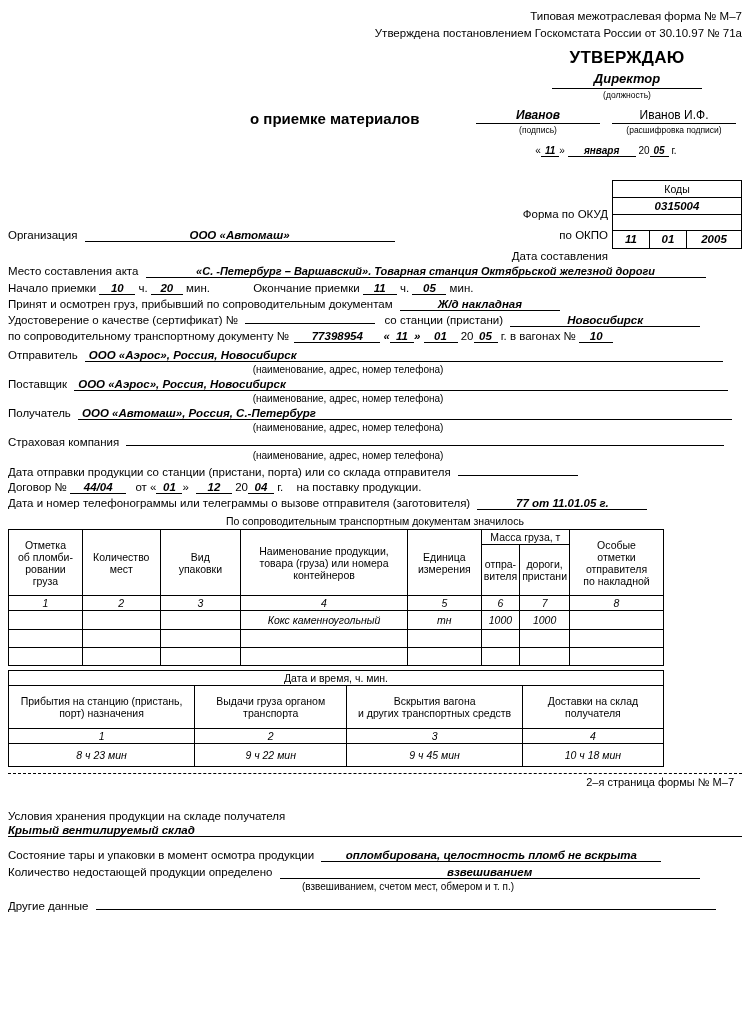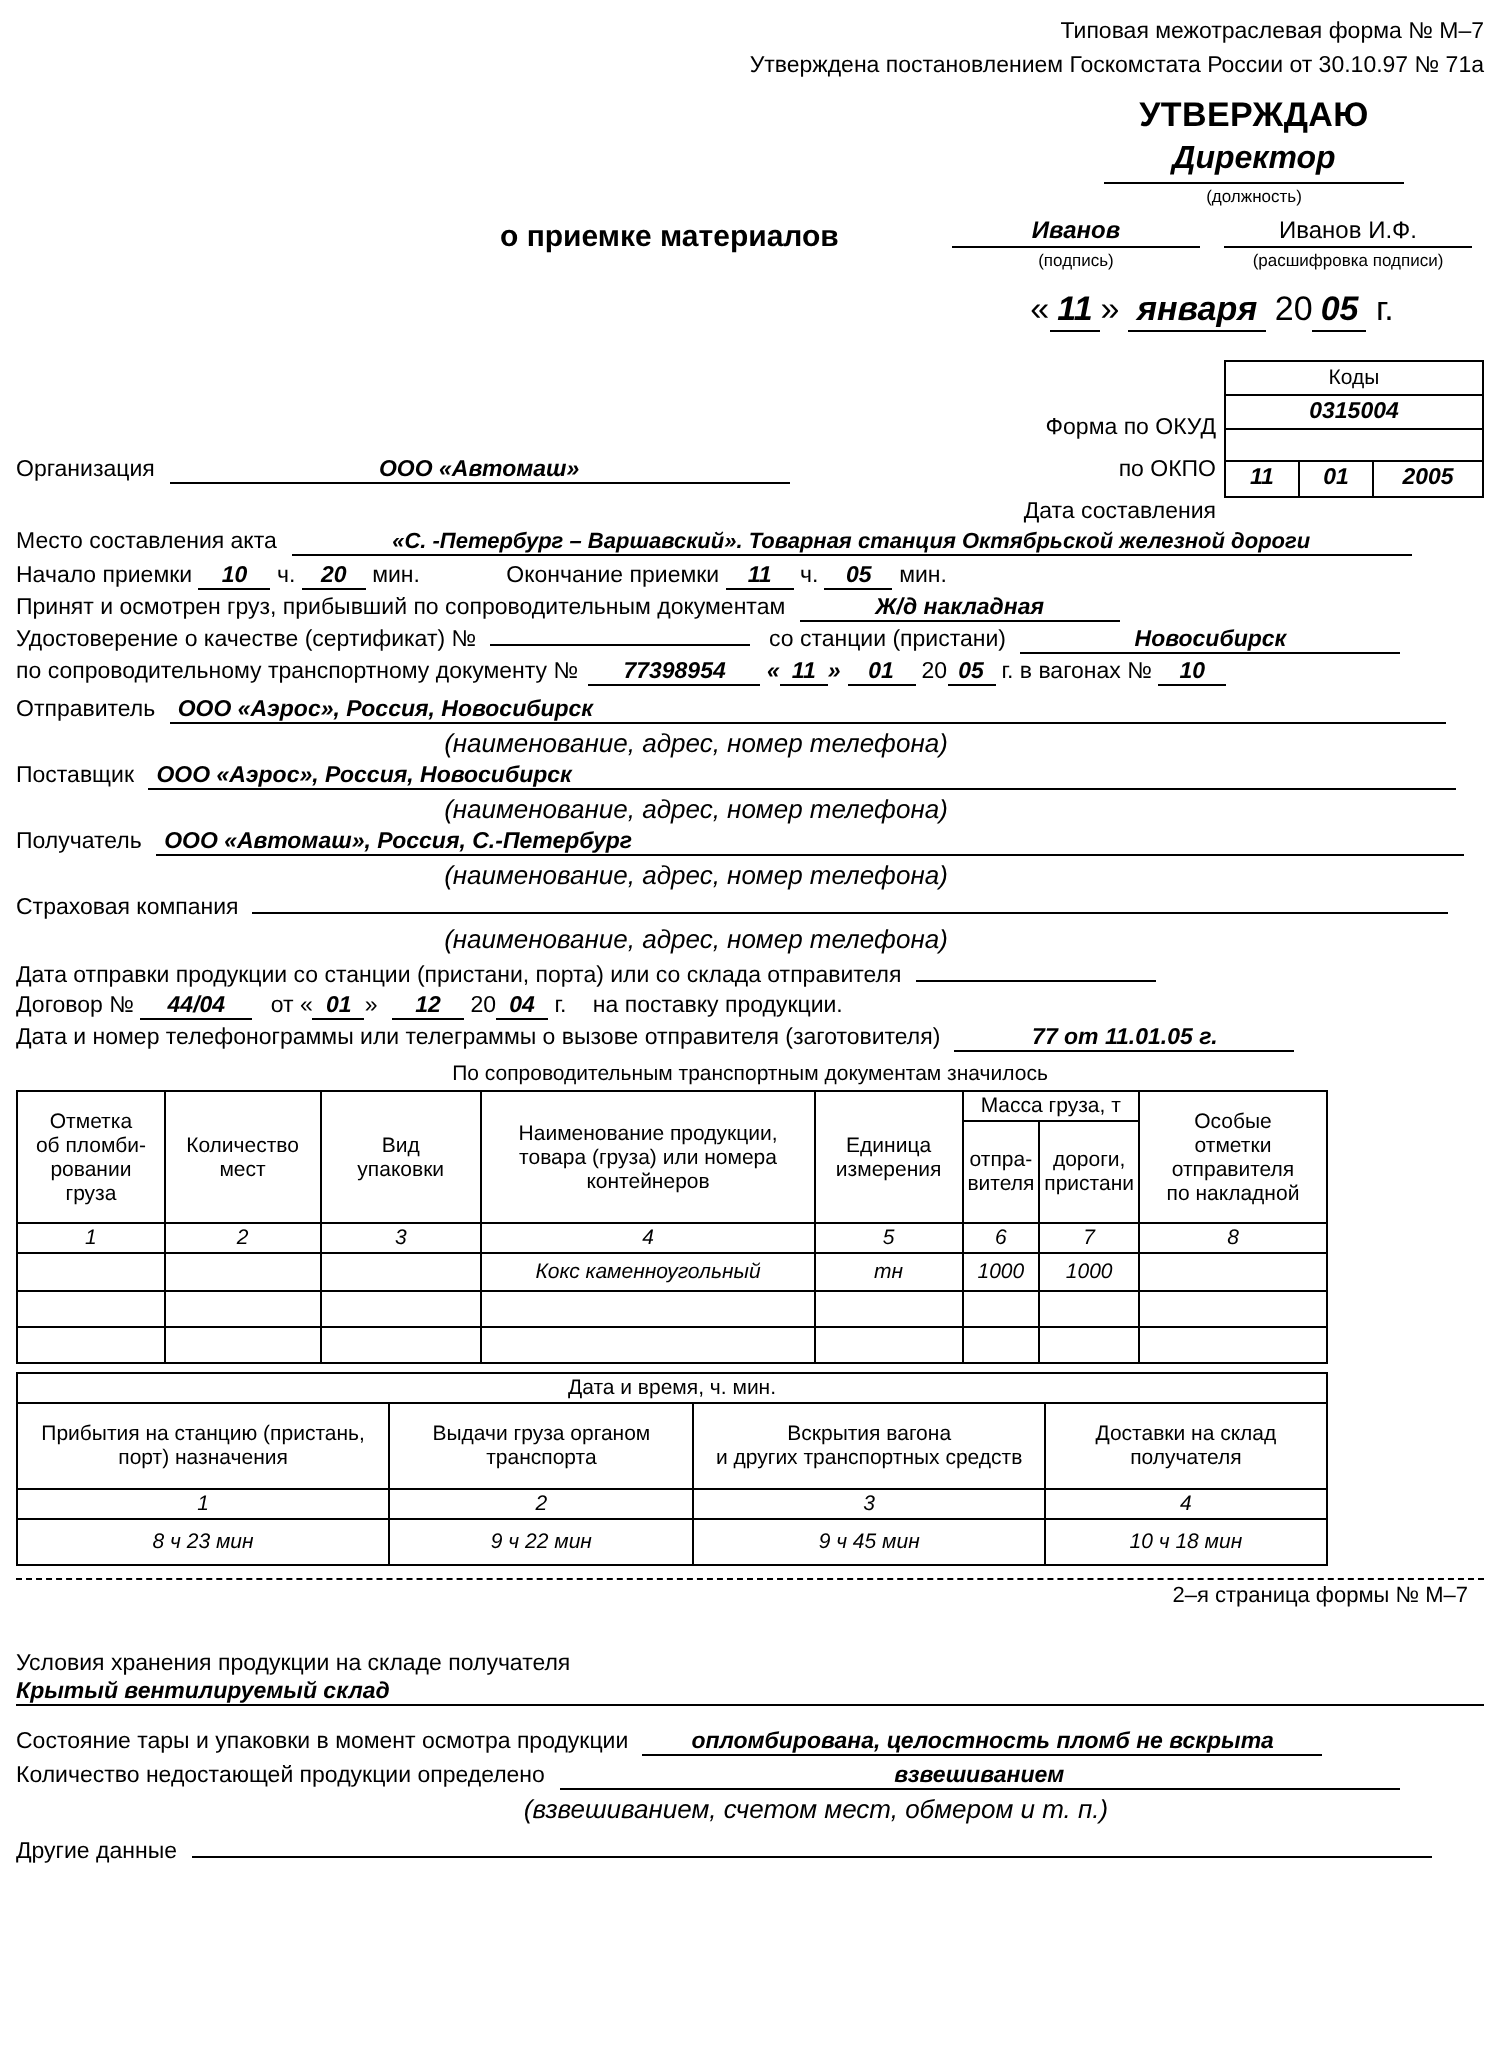--- a/index.html
+++ b/index.html
@@ -39,21 +39,21 @@
     font-family: "Liberation Sans", sans-serif;
   }
   .approve-title {
     font-weight: bold;
     font-size: 17px;
     letter-spacing: .2px;
   }
   .approve-role {
     font-weight: bold;
     font-style: italic;
-    font-size: 16px;
+    font-size: 13px;
     margin-top: 3px;
   }
   .ul-line {
     border-bottom: 1px solid #000;
     height: 1px;
     margin: 1px auto 0 auto;
     width: 150px;
   }
   .cap {
     font-size: 8.5px;
@@ -103,21 +103,21 @@
     font-size: 12px;
     padding-bottom: 1px;
     border-bottom: 1px solid #000;
     display: block;
     margin: 0 6px;
   }
   .date-line {
     margin-top: 10px;
     text-align: center;
     font-family: "Liberation Sans", sans-serif;
-    font-size: 17px;
+    font-size: 10px;
     font-weight: bold;
     font-style: italic;
   }
   .date-line .quo { font-weight: normal; font-style: normal;}
   .u { border-bottom: 1px solid #000; padding: 0 4px; display:inline-block; }
   .codes-box {
     position: absolute;
     right: 8px;
     top: 180px;
     width: 128px;
@@ -185,24 +185,23 @@
     width: 734px;
     font-family: "Liberation Sans", sans-serif;
     font-size: 11.5px;
   }
   .bl {
     position: relative;
     margin-bottom: 2px;
     white-space: nowrap;
   }
   .subcap {
-    font-size: 13px;
-    text-align: center;
-    font-family: "Liberation Sans", sans-serif;
-    font-style: italic;
+    font-size: 10px;
+    text-align: center;
+    font-family: "Liberation Sans", sans-serif;
   }
   table.grid {
     border-collapse: collapse;
     width: 656px;
     font-family: "Liberation Sans", sans-serif;
   }
   table.grid td, table.grid th {
     border: 1px solid #000;
     font-size: 10.5px;
     text-align: center;

